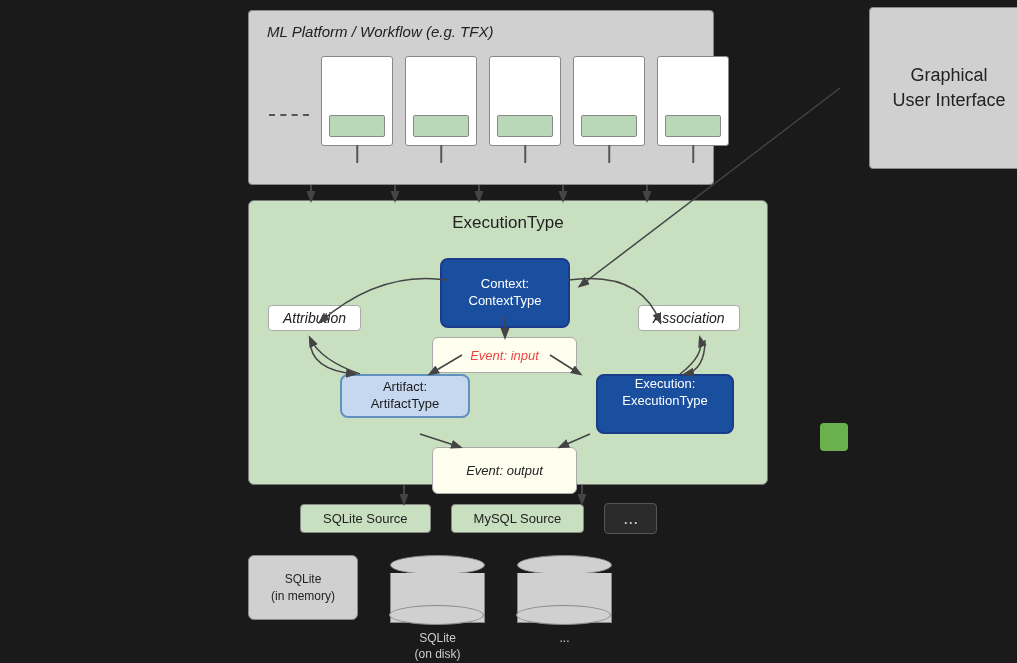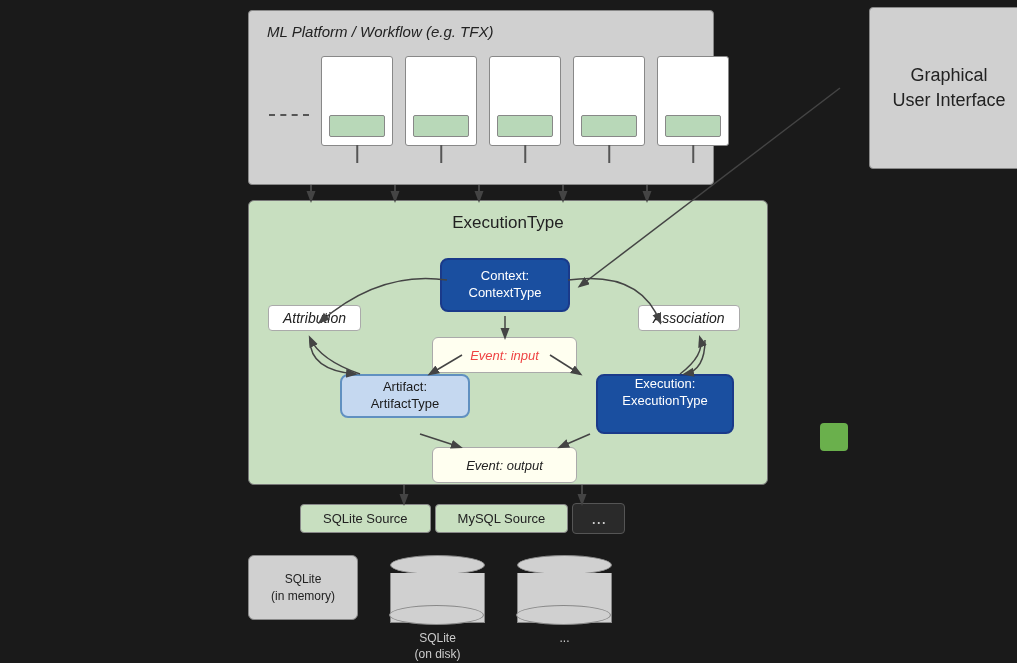--- a/index.html
+++ b/index.html
@@ -126,21 +126,21 @@
       color: #222;
       white-space: nowrap;
     }
 
     
     .context-box {
       position: absolute;
       top: 258px;
       left: 440px;
       width: 130px;
-      height: 54px;
+      height: 70px;
       background: #1a4fa0;
       border: 2px solid #1a3a8a;
       border-radius: 8px;
       display: flex;
       align-items: center;
       justify-content: center;
       text-align: center;
       color: white;
       font-size: 13px;
       line-height: 1.3;
@@ -231,39 +231,39 @@
       line-height: 1.3;
       margin-left: 48px;
     }
 
     
     .event-output-box {
       position: absolute;
       top: 447px;
       left: 432px;
       width: 145px;
-      height: 36px;
+      height: 47px;
       background: #fffff0;
       border: 1px solid #aaa;
       border-radius: 6px;
       display: flex;
       align-items: center;
       justify-content: center;
       font-size: 13px;
       font-style: italic;
       color: #222;
     }
 
     
     .source-buttons {
       position: absolute;
       top: 503px;
       left: 300px;
       display: flex;
-      gap: 4px;
+      gap: 20px;
       align-items: center;
     }
     .source-btn {
       background: #c8dfc0;
       border: 1px solid #888;
       border-radius: 4px;
       padding: 6px 22px;
       font-size: 13px;
       color: #222;
     }

